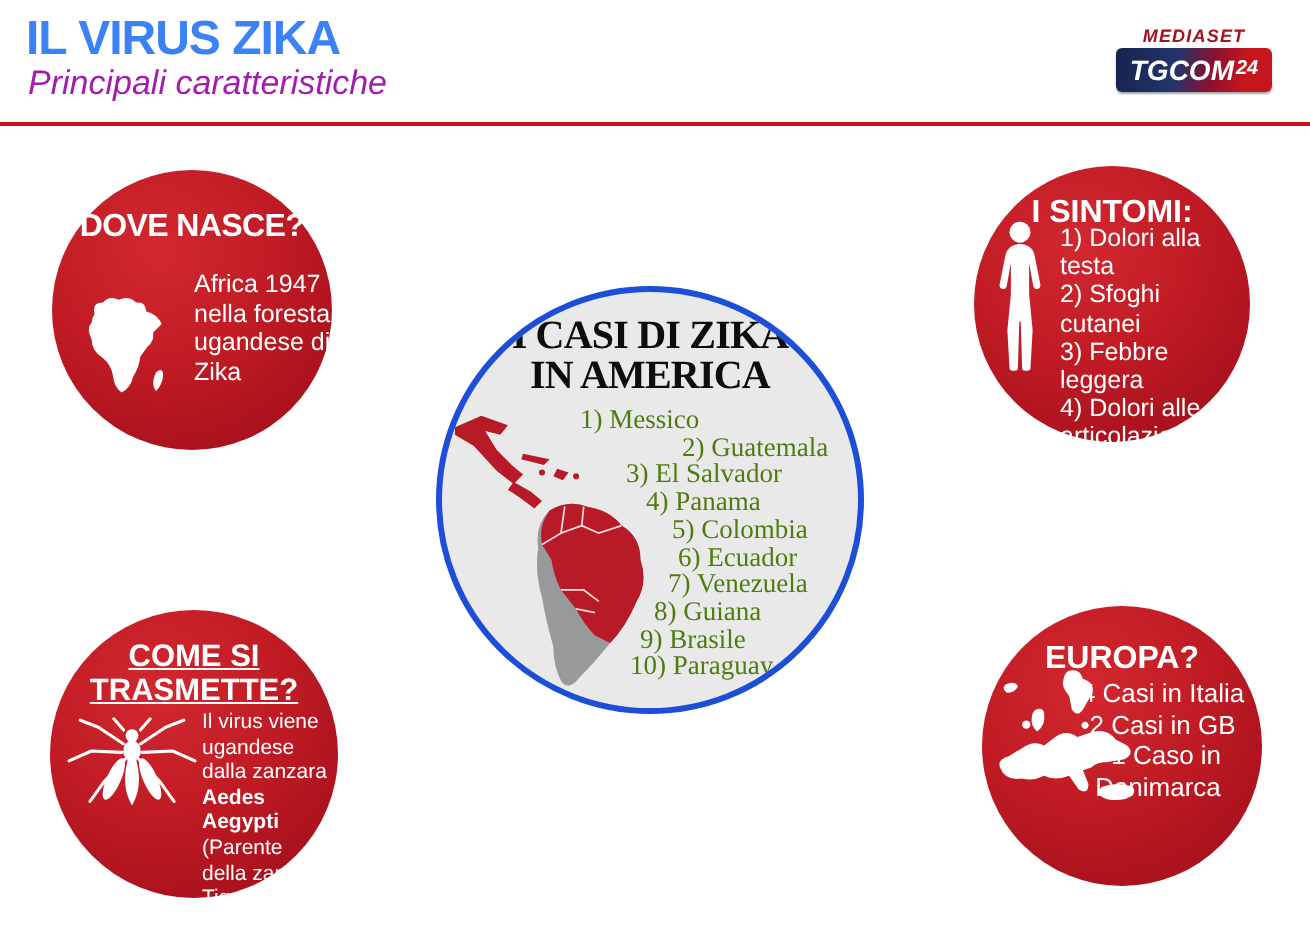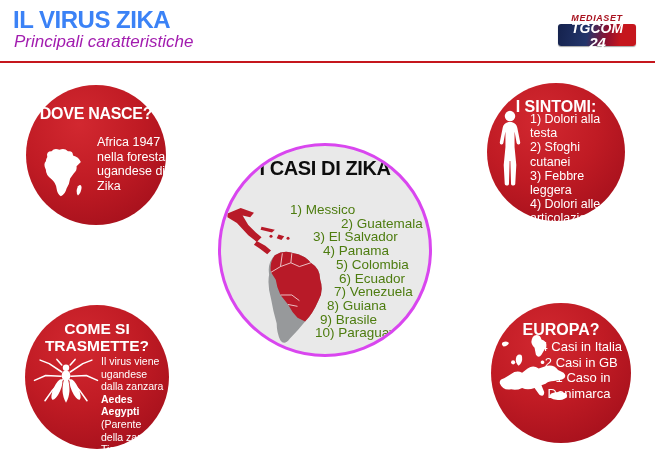--- a/index.html
+++ b/index.html
@@ -12,49 +12,49 @@
     letter-spacing:-0.5px;color:#3b82f6;}
   .sub-title{position:absolute;left:14px;top:32px;font-size:17px;font-style:italic;
     color:#a21caf;}
   .red-rule{position:absolute;left:0;top:61px;width:655px;height:2px;background:#c5161d;}
   .brand{position:absolute;right:19px;top:13px;width:78px;text-align:center;}
   .brand-name{font-size:9px;font-weight:700;font-style:italic;color:#a8121f;
     letter-spacing:0.6px;}
   .brand-box{margin-top:1px;height:22px;border-radius:3px;
     background:linear-gradient(100deg,#15224d 0%,#23356b 38%,#8c1030 62%,#c5161d 80%);
     display:flex;align-items:center;justify-content:center;
-    box-shadow:0 1px 1px rgba(0,0,0,.35);flex-direction:column;}
+    box-shadow:0 1px 1px rgba(0,0,0,.35);}
   .brand-box span{color:#fff;font-weight:800;font-style:italic;font-size:14px;line-height:1;}
-  .brand-box .n24{font-size:15px;margin-left:1px;}
+  .brand-box .n24{font-size:10px;margin-left:1px;}
   
   .bubble{position:absolute;border-radius:50%;color:#fff;
     background:radial-gradient(circle at 38% 28%, #d22830 0%, #c01b24 45%, #9b0c19 100%);}
   .bubble h2{margin:0;text-align:center;font-weight:800;color:#fff;}
   .b-origin{left:26px;top:85px;width:140px;height:140px;}
   .b-origin h2{padding-top:20px;font-size:16px;letter-spacing:-0.3px;}
   .b-origin .txt{position:absolute;left:71px;top:50px;width:72px;font-size:12.5px;line-height:14.5px;}
   .b-origin svg{position:absolute;left:3px;top:62px;width:68px;height:60px;}
   .b-symptoms{left:487px;top:83px;width:138px;height:138px;}
   .b-symptoms h2{padding-top:15px;font-size:16px;}
   .b-symptoms ul{position:absolute;left:43px;top:29px;margin:0;padding:0;list-style:none;
     width:92px;font-size:12.5px;line-height:14.2px;}
   .b-symptoms svg{position:absolute;left:9px;top:27px;width:28px;height:78px;}
-  .b-transmit{left:25px;top:305px;width:144px;height:144px;}
+  .b-transmit{left:25px;top:305px;width:144px;height:144px;text-decoration:underline;}
   .b-transmit h2{padding-top:16px;font-size:15.5px;line-height:16.5px;}
   .b-transmit .txt{position:absolute;left:76px;top:50px;width:64px;font-size:10.5px;line-height:12.6px;}
   .b-transmit .txt .bold{font-weight:700;}
   .b-transmit svg{position:absolute;left:6px;top:52px;width:70px;height:72px;}
   .b-europe{left:491px;top:303px;width:140px;height:140px;}
   .b-europe h2{padding-top:18px;font-size:16px;}
   .b-europe .txt{position:absolute;left:40px;top:36px;width:96px;font-size:13px;
     line-height:15.5px;text-align:center;}
   .b-europe svg{position:absolute;left:1px;top:31px;width:92px;height:76px;}
   
   .center-circle{position:absolute;left:218px;top:143px;width:208px;height:208px;
-    border-radius:50%;background:#e9e9e9;border:3px solid #d946ef;overflow:hidden;}
+    border-radius:50%;background:#e9e9e9;border:3px solid #1d4ed8;overflow:hidden;font-family:Liberation Serif, serif;}
   .center-circle h1{margin:0;padding-top:12px;text-align:center;font-size:20px;
     line-height:20px;font-weight:800;letter-spacing:-0.4px;color:#0d0d0d;}
   .center-circle ol{position:absolute;left:0;top:57px;margin:0;padding:0;list-style:none;
     width:100%;font-size:13.5px;line-height:13.7px;color:#4d7c0f;z-index:2;}
   .center-circle ol li{white-space:nowrap;}
   .center-circle ol li:nth-child(1){margin-left:69px;}
   .center-circle ol li:nth-child(2){margin-left:120px;}
   .center-circle ol li:nth-child(3){margin-left:92px;}
   .center-circle ol li:nth-child(4){margin-left:102px;}
   .center-circle ol li:nth-child(5){margin-left:115px;}
@@ -142,20 +142,21 @@
   <div class="txt">
     <div>•4 Casi in Italia</div>
     <div>•2 Casi in GB</div>
     <div>• 1 Caso in Danimarca</div>
   </div>
 </div>
 
 <div class="center-circle">
   <h1>
     <span>I CASI DI ZIKA</span><br>
+    <span>IN AMERICA</span>
   </h1>
   <svg class="map" viewBox="0 0 115 150">
 
     <path fill="#b81a28" d="M2,8 L16,2 L30,7 L26,12 L18,10 L24,20 L32,28 L38,33 L33,38 L24,31 L12,18 L2,12 Z"></path>
 
     <path fill="#b81a28" d="M38,22 L52,25 L49,28 L37,25 Z"></path>
     <path fill="#b81a28" d="M56,30 l6,2 -3,4 -5,-2 z"></path>
     <circle cx="48" cy="32" r="1.6" fill="#b81a28"></circle>
     <circle cx="66" cy="34" r="1.6" fill="#b81a28"></circle>
 

